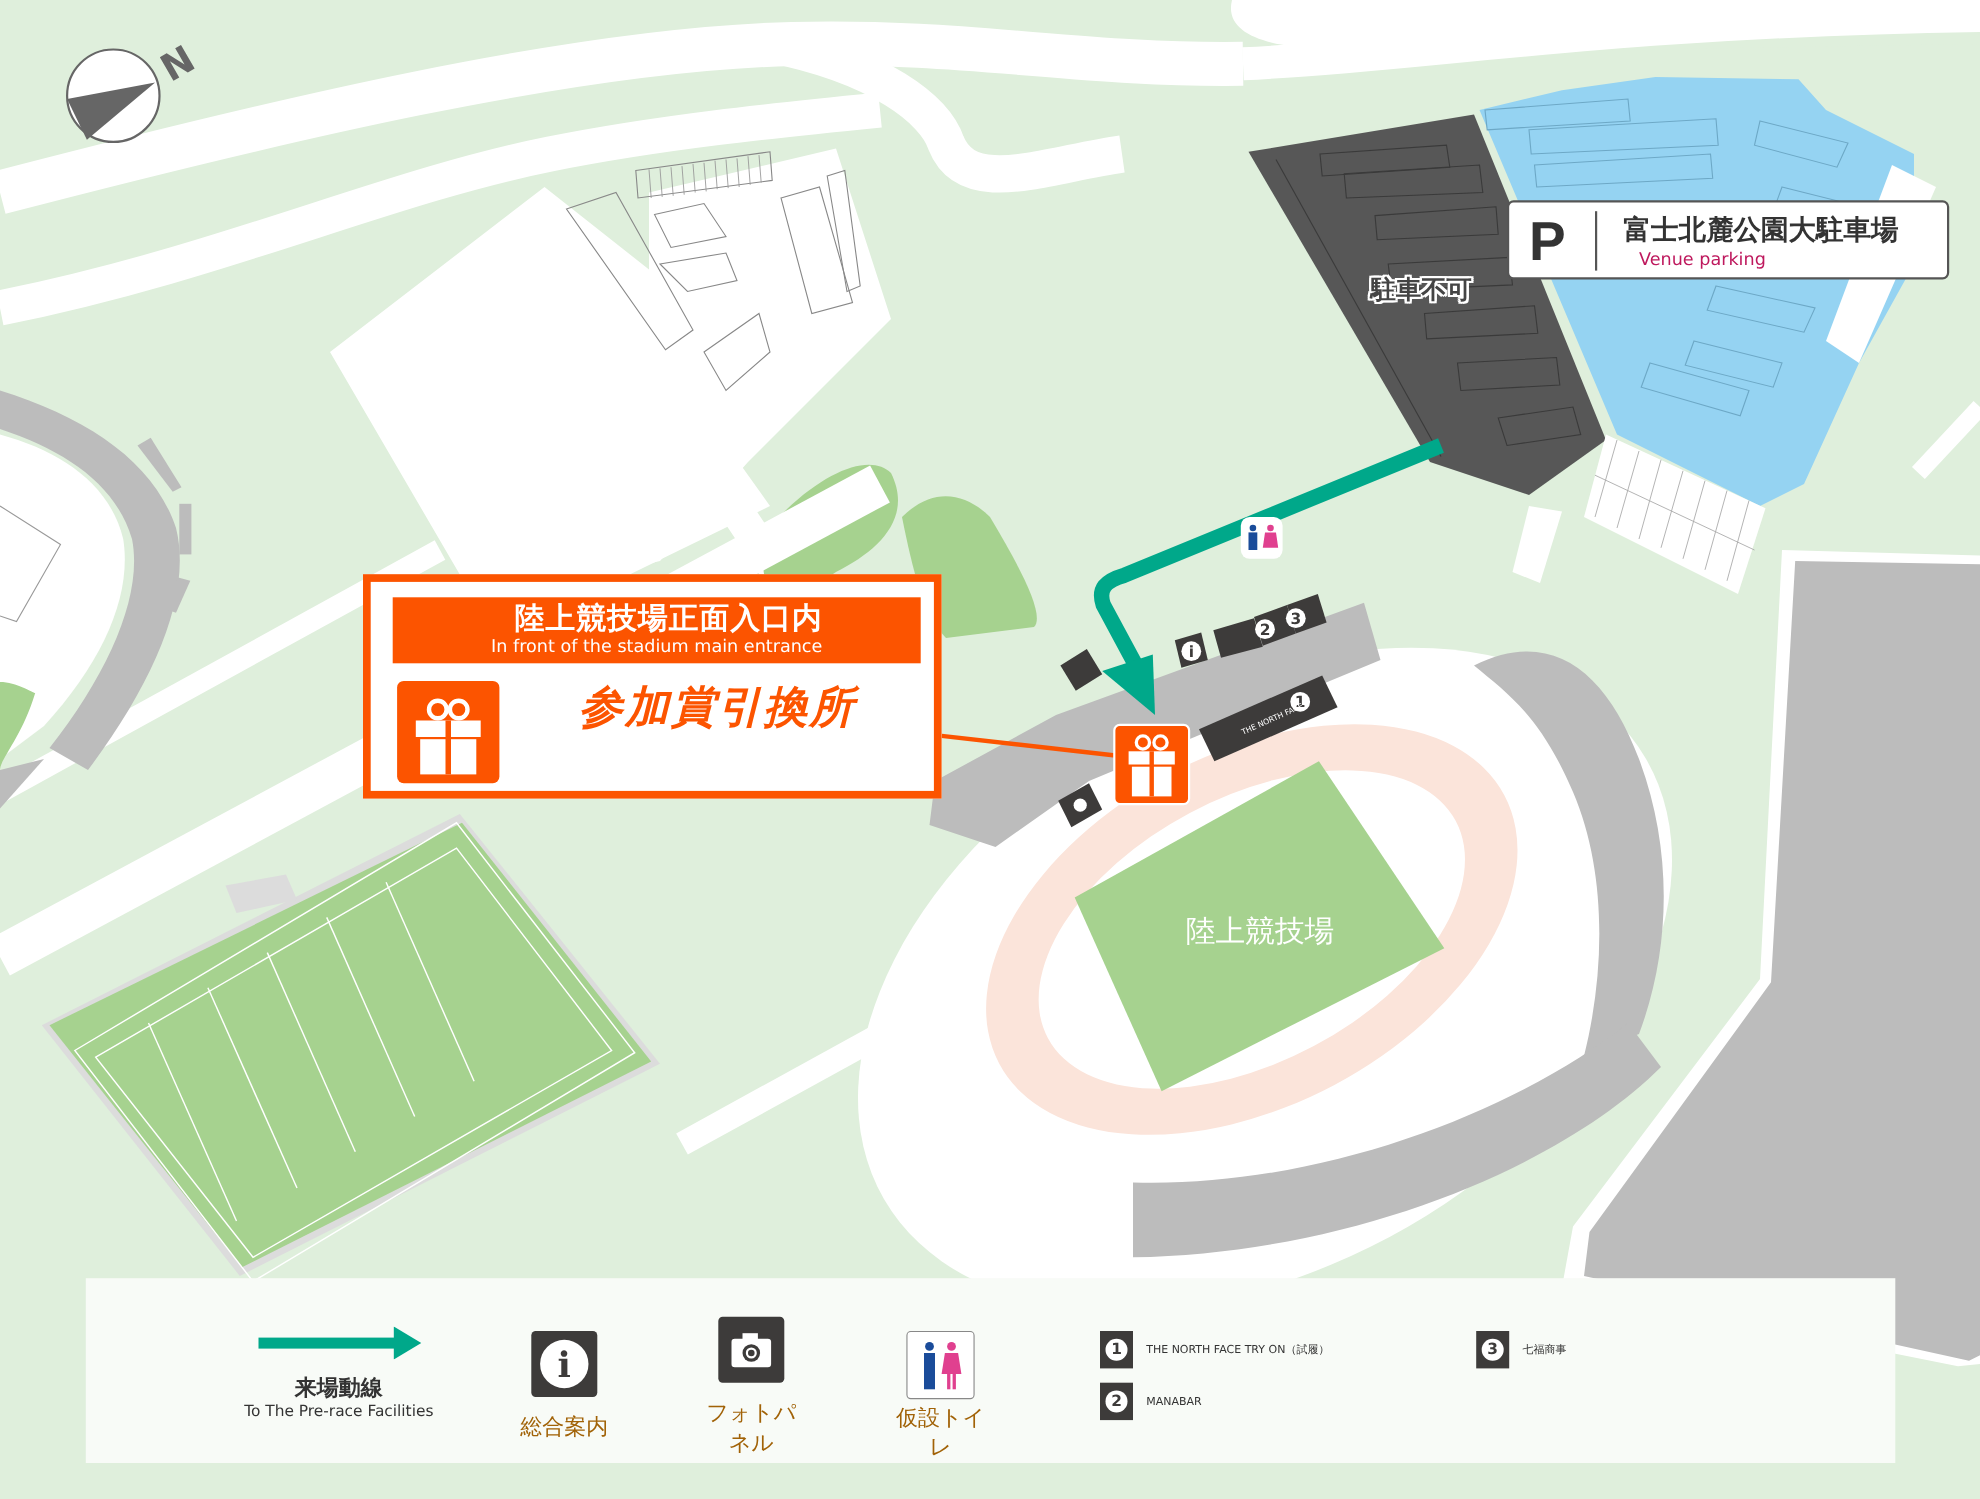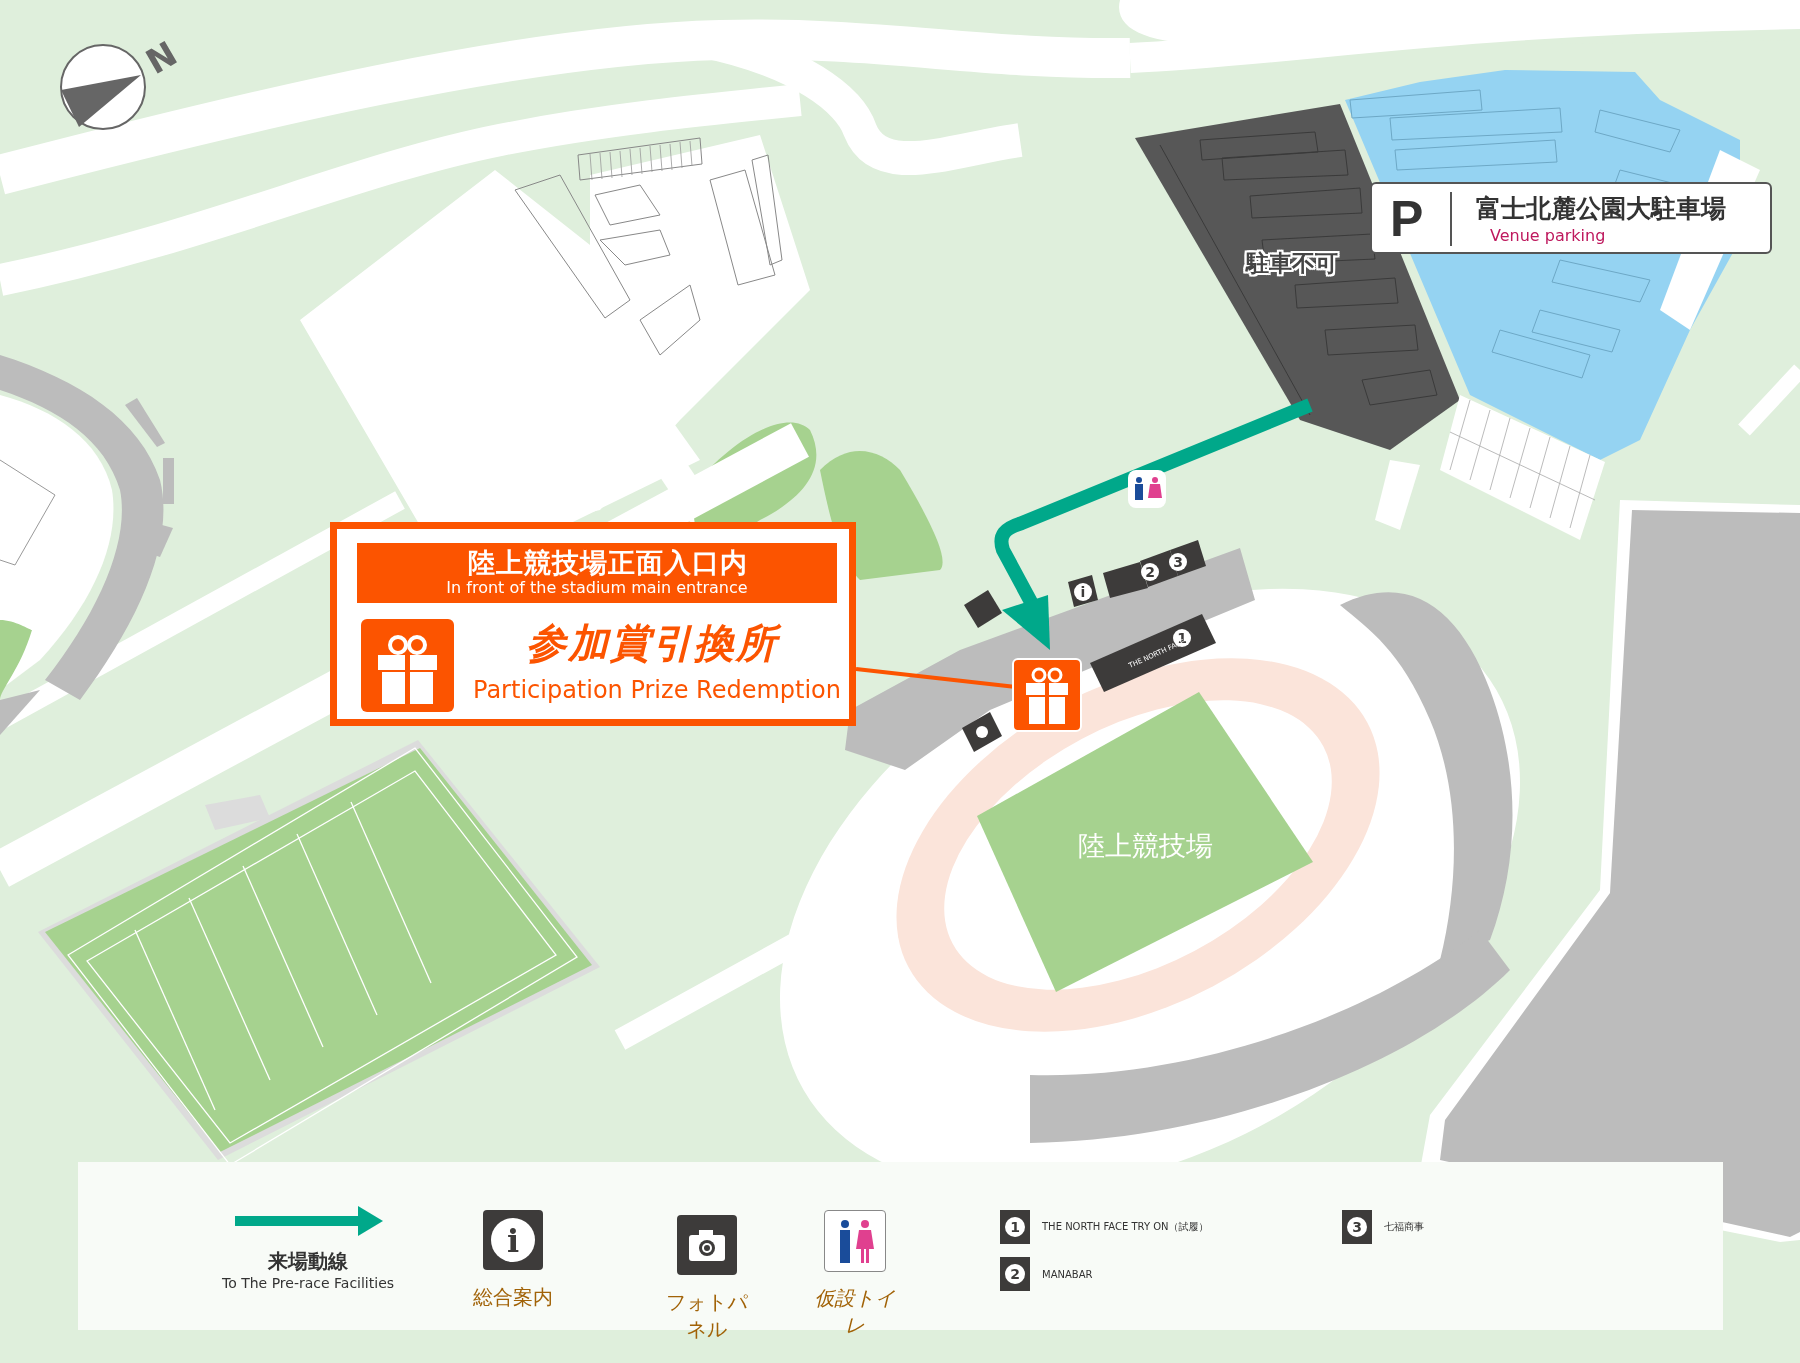--- a/index.html
+++ b/index.html
@@ -229,21 +229,20 @@
     <div class="callout-icon">
       <svg width="93" height="93" viewBox="0 0 93 93">
         <circle cx="37" cy="26" r="8" fill="none" stroke="#fff" stroke-width="4"></circle>
         <circle cx="56" cy="26" r="8" fill="none" stroke="#fff" stroke-width="4"></circle>
         <rect x="17" y="36" width="59" height="15" fill="#fff"></rect>
         <rect x="21" y="53" width="51" height="32" fill="#fff"></rect>
         <rect x="44" y="36" width="5" height="49" fill="#fc5400"></rect>
       </svg>
     </div>
     <div class="callout-title">参加賞引換所</div>
-    <div class="callout-sub">Participation Prize Redemption</div>
   </div>
 
   <div class="legend">
     <div class="lg-item" style="left:150px;top:44px;width:160px;">
       <svg width="150" height="30">
         <rect x="2" y="10" width="125" height="10" fill="#00a88a"></rect>
         <polygon points="125,0 150,15 125,30" fill="#00a88a"></polygon>
       </svg>
     </div>
     <div class="lg-item" style="left:130px;top:86px;width:200px;">
@@ -254,21 +253,21 @@
     <div class="lg-item" style="left:385px;top:48px;width:100px;">
       <div class="lg-box">
         <svg width="60" height="60">
             <circle cx="30" cy="30" r="22" fill="#fff"></circle>
             <text x="30" y="42" font-size="32" font-weight="bold" fill="#3d3b3a" text-anchor="middle" font-family="'DejaVu Serif',serif">i</text>
           </svg>
       </div>
       <div class="lg-caption" style="margin-top:10px;">総合案内</div>
     </div>
 
-    <div class="lg-item" style="left:555px;top:53px;width:100px;margin-left:24px;">
+    <div class="lg-item" style="left:555px;top:35px;width:100px;">
       <div class="lg-box">
         <svg width="60" height="60">
             <rect x="12" y="20" width="36" height="26" rx="3" fill="#fff"></rect>
             <rect x="22" y="15" width="14" height="7" fill="#fff"></rect>
             <circle cx="30" cy="33" r="8" fill="#3d3b3a"></circle>
             <circle cx="30" cy="33" r="5" fill="#fff"></circle>
             <circle cx="30" cy="33" r="3" fill="#3d3b3a"></circle>
           </svg>
       </div>
       <div class="lg-caption" style="margin-top:10px;">フォトパネル</div>
@@ -278,21 +277,21 @@
       <div class="lg-box" style="background:#fff;border:1px solid #888;">
         <svg width="60" height="60">
             <circle cx="20" cy="13" r="4" fill="#1a4c9a"></circle>
             <rect x="15" y="19" width="10" height="33" fill="#1a4c9a"></rect>
             <circle cx="40" cy="13" r="4" fill="#e0408f"></circle>
             <polygon points="34,19 46,19 49,38 31,38" fill="#e0408f"></polygon>
             <rect x="36" y="38" width="3" height="14" fill="#e0408f"></rect>
             <rect x="41" y="38" width="3" height="14" fill="#e0408f"></rect>
           </svg>
       </div>
-      <div class="lg-caption" style="margin-top:10px;font-style:italic;">仮設トイレ</div>
+      <div class="lg-caption" style="">仮設トイレ</div>
     </div>
 
     <div class="lg-num" style="left:922px;top:48px;">
       <div class="badge">
           <span>1</span>
         </div>
       <span class="txt">THE NORTH FACE TRY ON（試履）</span>
     </div>
     <div class="lg-num" style="left:922px;top:95px;">
       <div class="badge">

